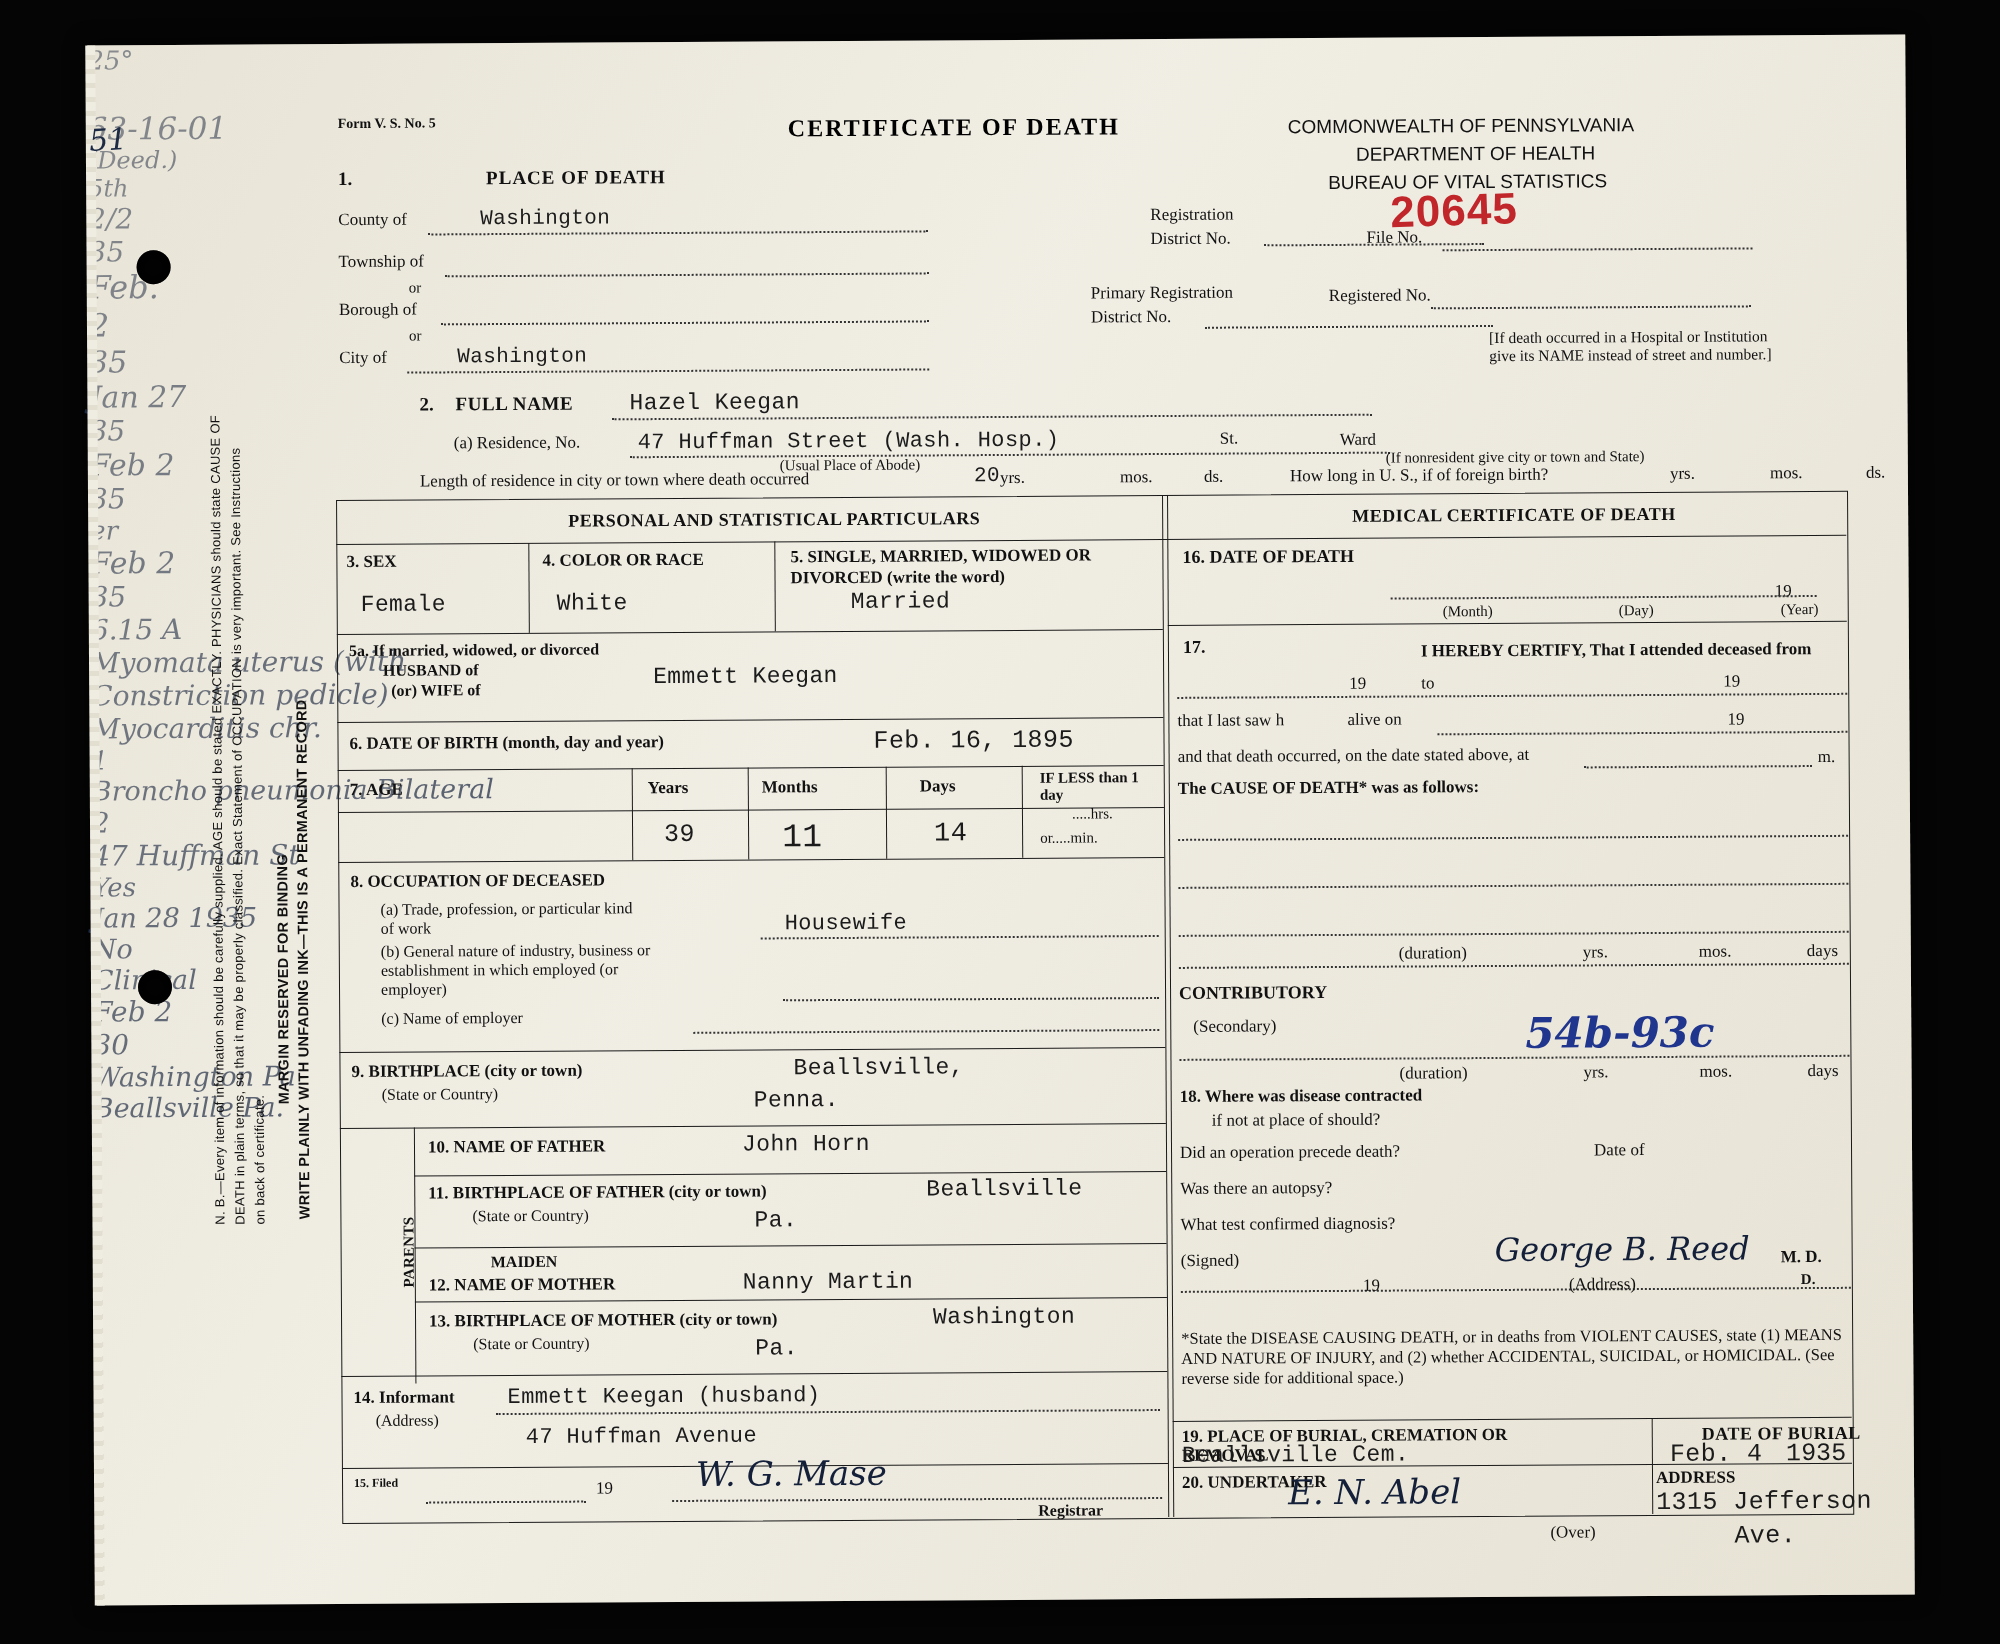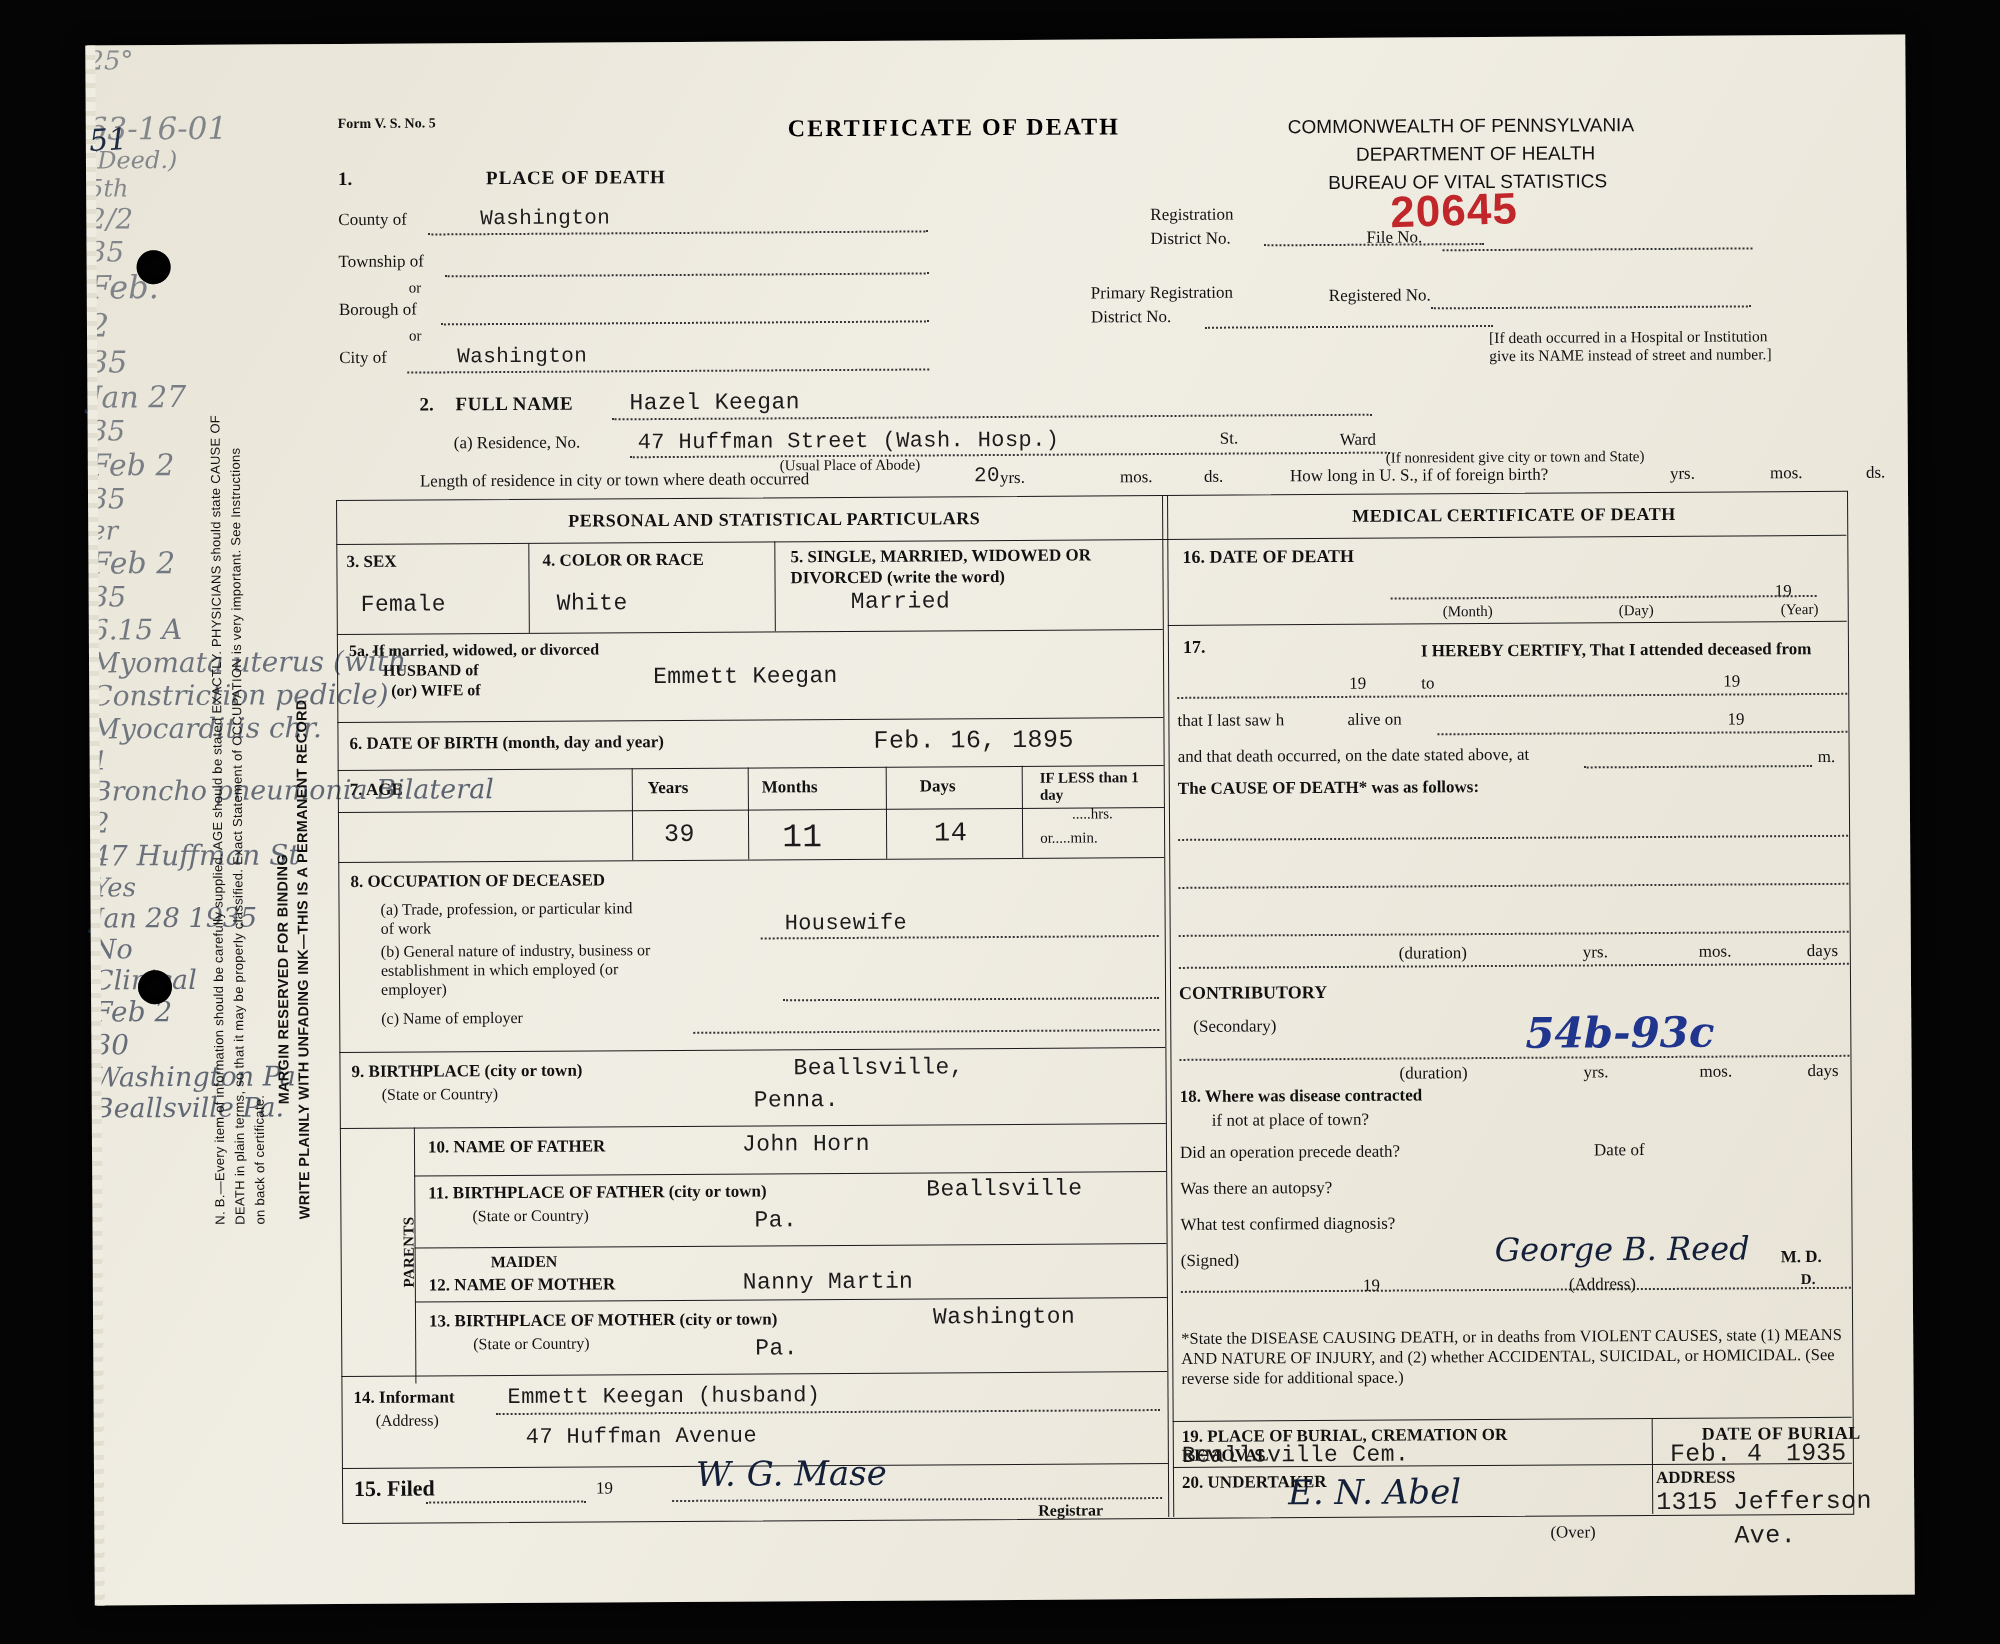--- a/index.html
+++ b/index.html
@@ -209,21 +209,21 @@
     <div class="typed" style="position:absolute;left:838px;top:1264px;font-size:23px;">Washington</div>
     <div class="typed" style="position:absolute;left:660px;top:1294px;font-size:23px;">Pa.</div>
 
     <div class="ln" style="left:246px;top:1424px;width:826px;"></div>
     <div class="lbl bold" style="left:258px;top:1344px;font-size:17px;">14. Informant</div>
     <div class="dln" style="left:400px;top:1370px;width:664px;"></div>
     <div class="typed" style="position:absolute;left:412px;top:1342px;font-size:22px;">Emmett Keegan (husband)</div>
     <div class="lbl" style="left:280px;top:1368px;font-size:16px;">(Address)</div>
     <div class="typed" style="position:absolute;left:430px;top:1382px;font-size:22px;">47 Huffman Avenue</div>
 
-    <div class="lbl bold" style="left:258px;top:1432px;font-size:22px;">15. Filed</div>
+    <div class="lbl bold" style="left:258px;top:1432px;font-size:12px;">15. Filed</div>
     <div class="dln" style="left:330px;top:1458px;width:160px;"></div>
     <div class="hand" style="left:354px;top:1424px;font-size:28px;">2/2</div>
     <div class="lbl md" style="left:500px;top:1436px;">19</div>
     <div class="hand" style="left:528px;top:1424px;font-size:28px;">35</div>
     <div class="hand-b" style="position:absolute;left:600px;top:1412px;font-size:34px;">W. G. Mase</div>
     <div class="dln" style="left:576px;top:1458px;width:490px;"></div>
     <div class="lbl bold" style="left:942px;top:1462px;font-size:16px;">Registrar</div>
 
     <div class="ln" style="left:1077px;top:586px;width:679px;"></div>
     <div class="lbl bold" style="left:1092px;top:508px;font-size:18px;">16. DATE OF DEATH</div>
@@ -281,21 +281,21 @@
     <div class="dln" style="left:1086px;top:1020px;width:670px;"></div>
     <div class="hand-b blue" style="position:absolute;left:1432px;top:972px;font-size:42px;font-weight:bold;">54b-93c</div>
 
     <div class="lbl md" style="left:1306px;top:1026px;">(duration)</div>
     <div class="lbl md" style="left:1490px;top:1026px;">yrs.</div>
     <div class="lbl md" style="left:1606px;top:1026px;">mos.</div>
     <div class="hand" style="left:1652px;top:1004px;font-size:28px;">2</div>
     <div class="lbl md" style="left:1714px;top:1026px;">days</div>
 
     <div class="lbl bold" style="left:1086px;top:1048px;font-size:17px;">18. Where was disease contracted</div>
-    <div class="lbl md" style="left:1118px;top:1072px;">if not at place of town?</div>
+    <div class="lbl md" style="left:1118px;top:1072px;">if not at place of should?</div>
     <div class="hand" style="left:1460px;top:1058px;font-size:28px;">47 Huffman St</div>
     <div class="lbl md" style="left:1086px;top:1104px;">Did an operation precede death?</div>
     <div class="hand" style="left:1412px;top:1094px;font-size:26px;">Yes</div>
     <div class="lbl md" style="left:1500px;top:1104px;">Date of</div>
     <div class="hand" style="left:1594px;top:1084px;font-size:27px;">Jan 28 1935</div>
     <div class="lbl md" style="left:1086px;top:1140px;">Was there an autopsy?</div>
     <div class="hand" style="left:1456px;top:1126px;font-size:27px;">No</div>
     <div class="lbl md" style="left:1086px;top:1176px;">What test confirmed diagnosis?</div>
     <div class="hand" style="left:1472px;top:1164px;font-size:27px;">Clinical</div>
     <div class="lbl md" style="left:1086px;top:1212px;">(Signed)</div>

